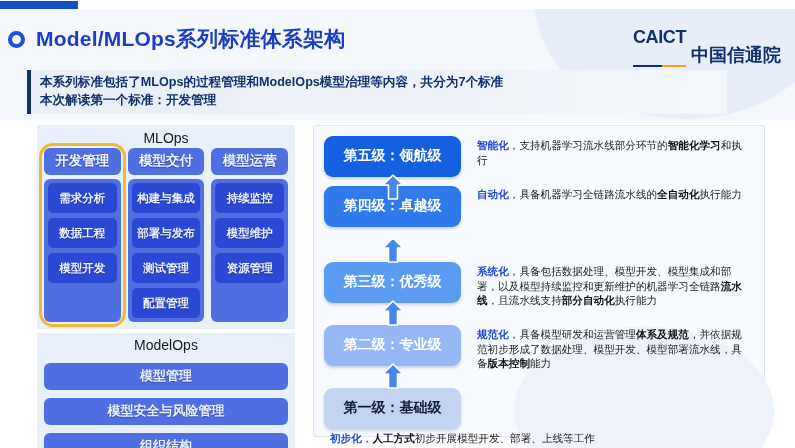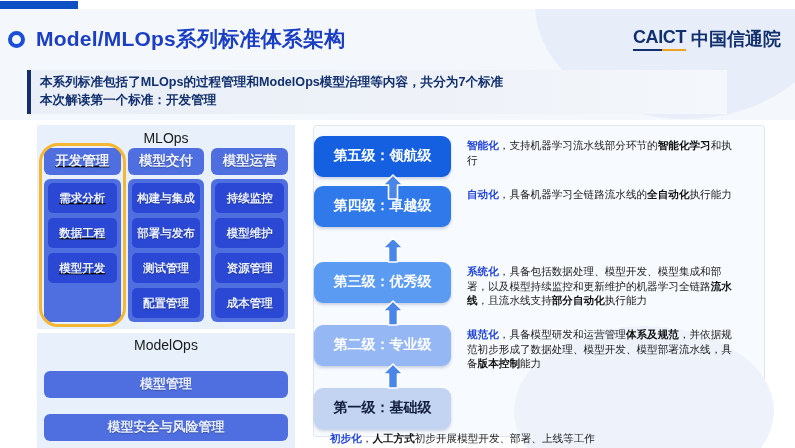--- a/index.html
+++ b/index.html
@@ -54,21 +54,21 @@
     white-space: nowrap;
   }
   .brand {
     position: absolute;
     right: 14px; top: 18px;
     display: flex; align-items: flex-end; gap: 5px;
   }
   .brand-caict {
     font-size: 18px; font-weight: bold;
     color: #12306e; letter-spacing: -.4px;
-    position: relative; padding-bottom: 3px;
+    position: relative; padding-bottom: 19px;
   }
   .brand-caict::after {
     content: ""; position: absolute;
     left: 0; bottom: 0; width: 100%; height: 2.5px;
     background: linear-gradient(to right, #12306e 0 55%, #f0a022 55% 100%);
   }
   .brand-cn {
     font-size: 18px; font-weight: bold; color: #12306e;
   }
 
@@ -138,58 +138,58 @@
     display: flex; align-items: center; justify-content: center;
     text-shadow: 0 1px 1px rgba(0,0,0,.3);
   }
   .chip.two-line { min-height: 30px; }
   .chip.tall { min-height: 30px; }
 
   
   .col.highlight {
     outline: 3px solid #f5b731;
     outline-offset: 2px;
-    border-radius: 14px;
-    text-decoration: underline;
+    border-radius: 9px;
   }
 
   .modelops-box {
     background: #e8f1fb;
     margin-top: 4px;
     padding: 2px 7px 6px 7px;
   }
   .wide-bar {
     background: #4f6fe0;
     border-radius: 6px;
     color: #e9efff;
     font-size: 13px;
     font-weight: bold;
     text-align: center;
     padding: 4px 0 5px;
-    margin-top: 16px;
+    margin-top: 8px;
     text-shadow: 0 1px 1px rgba(0,0,0,.28);
   }
 
   
   .right-panel {
     position: absolute;
     left: 313px; top: 5px;
     width: 452px; height: 312px;
     background: #f7fafe;
     border: 1px solid #dfe6ef;
     border-radius: 3px;
   }
   .level-row {
     position: absolute;
     left: 0; width: 100%;
     display: flex;
     align-items: flex-start;
   }
   .level-pill {
     width: 137px;
+    margin-left: 10px;
     border-radius: 9px;
     text-align: center;
     font-size: 14px;
     font-weight: bold;
     padding: 11px 0 12px;
     box-shadow: 0 2px 3px rgba(40,70,130,.22);
     flex: none;
   }
   .level-desc {
     margin-left: 16px;
@@ -266,21 +266,20 @@
               <div class="chip tall">测试管理</div>
               <div class="chip tall">配置管理</div>
             </div>
           </div>
           <div class="col">
             <div class="col-head">模型运营</div>
             <div class="col-body">
               <div class="chip tall">持续监控</div>
               <div class="chip tall">模型维护</div>
               <div class="chip tall">资源管理</div>
-              <div class="chip tall">成本管理</div>
             </div>
           </div>
         </div>
     </div>
 
     <div class="modelops-box">
       <div class="group-title">ModelOps</div>
       <div id="modelops-bars">
           <div class="wide-bar">模型管理</div>
           <div class="wide-bar">模型安全与风险管理</div>

